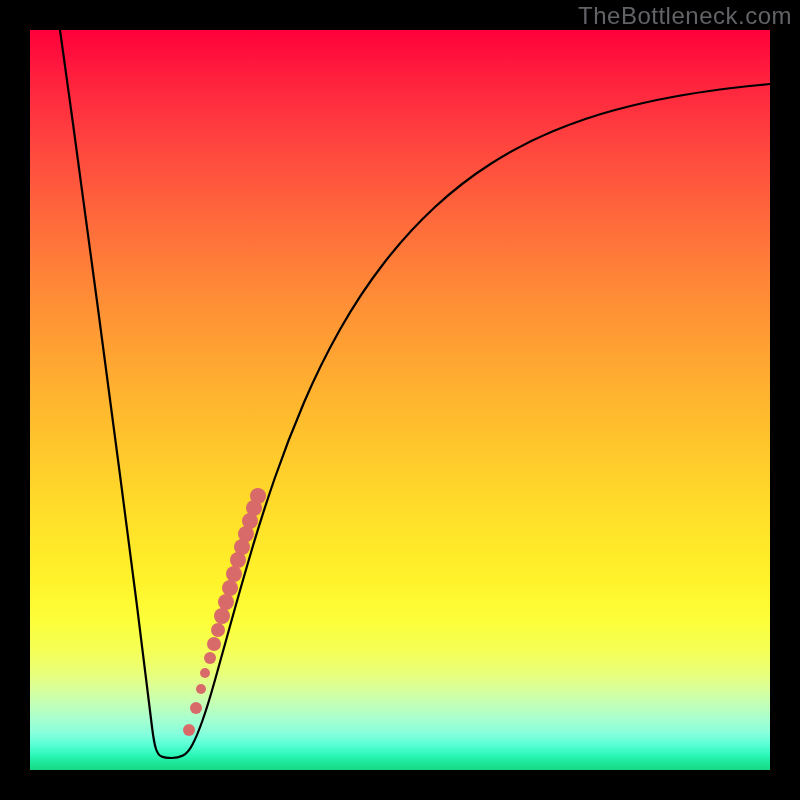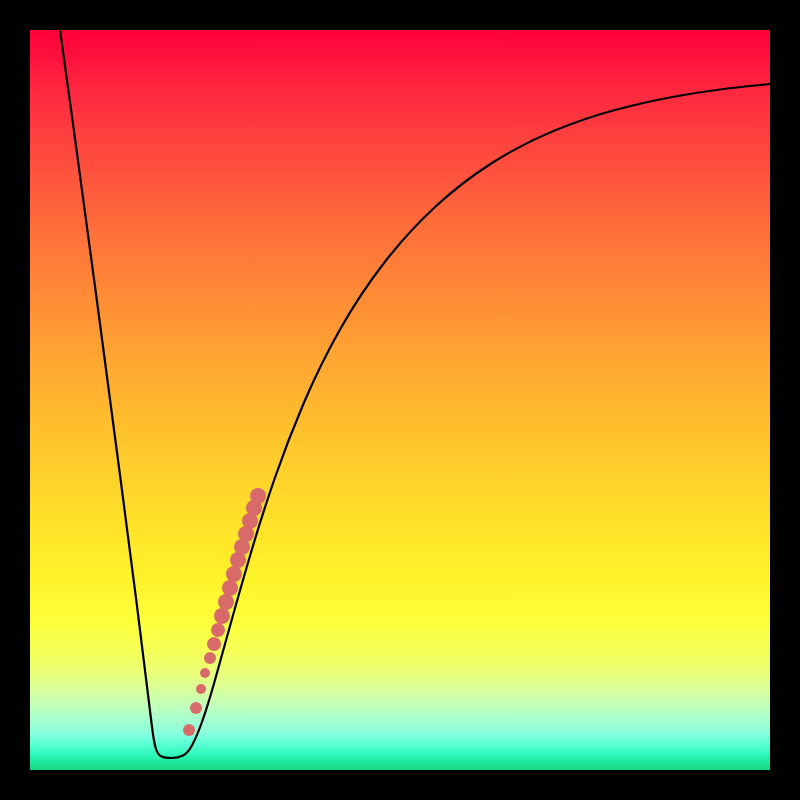--- a/index.html
+++ b/index.html
@@ -84,13 +84,14 @@
           <circle cx="204" cy="544" r="8" fill="#d96a6a"></circle>
           <circle cx="208" cy="530" r="8" fill="#d96a6a"></circle>
           <circle cx="212" cy="517" r="8" fill="#d96a6a"></circle>
           <circle cx="216" cy="504" r="8" fill="#d96a6a"></circle>
           <circle cx="220" cy="491" r="8" fill="#d96a6a"></circle>
           <circle cx="224" cy="478" r="8" fill="#d96a6a"></circle>
           <circle cx="228" cy="466" r="8" fill="#d96a6a"></circle>
         </g>
     </svg>
   </div>
+  <div class="watermark">TheBottleneck.com</div>
 </div>
 
 </body></html>

